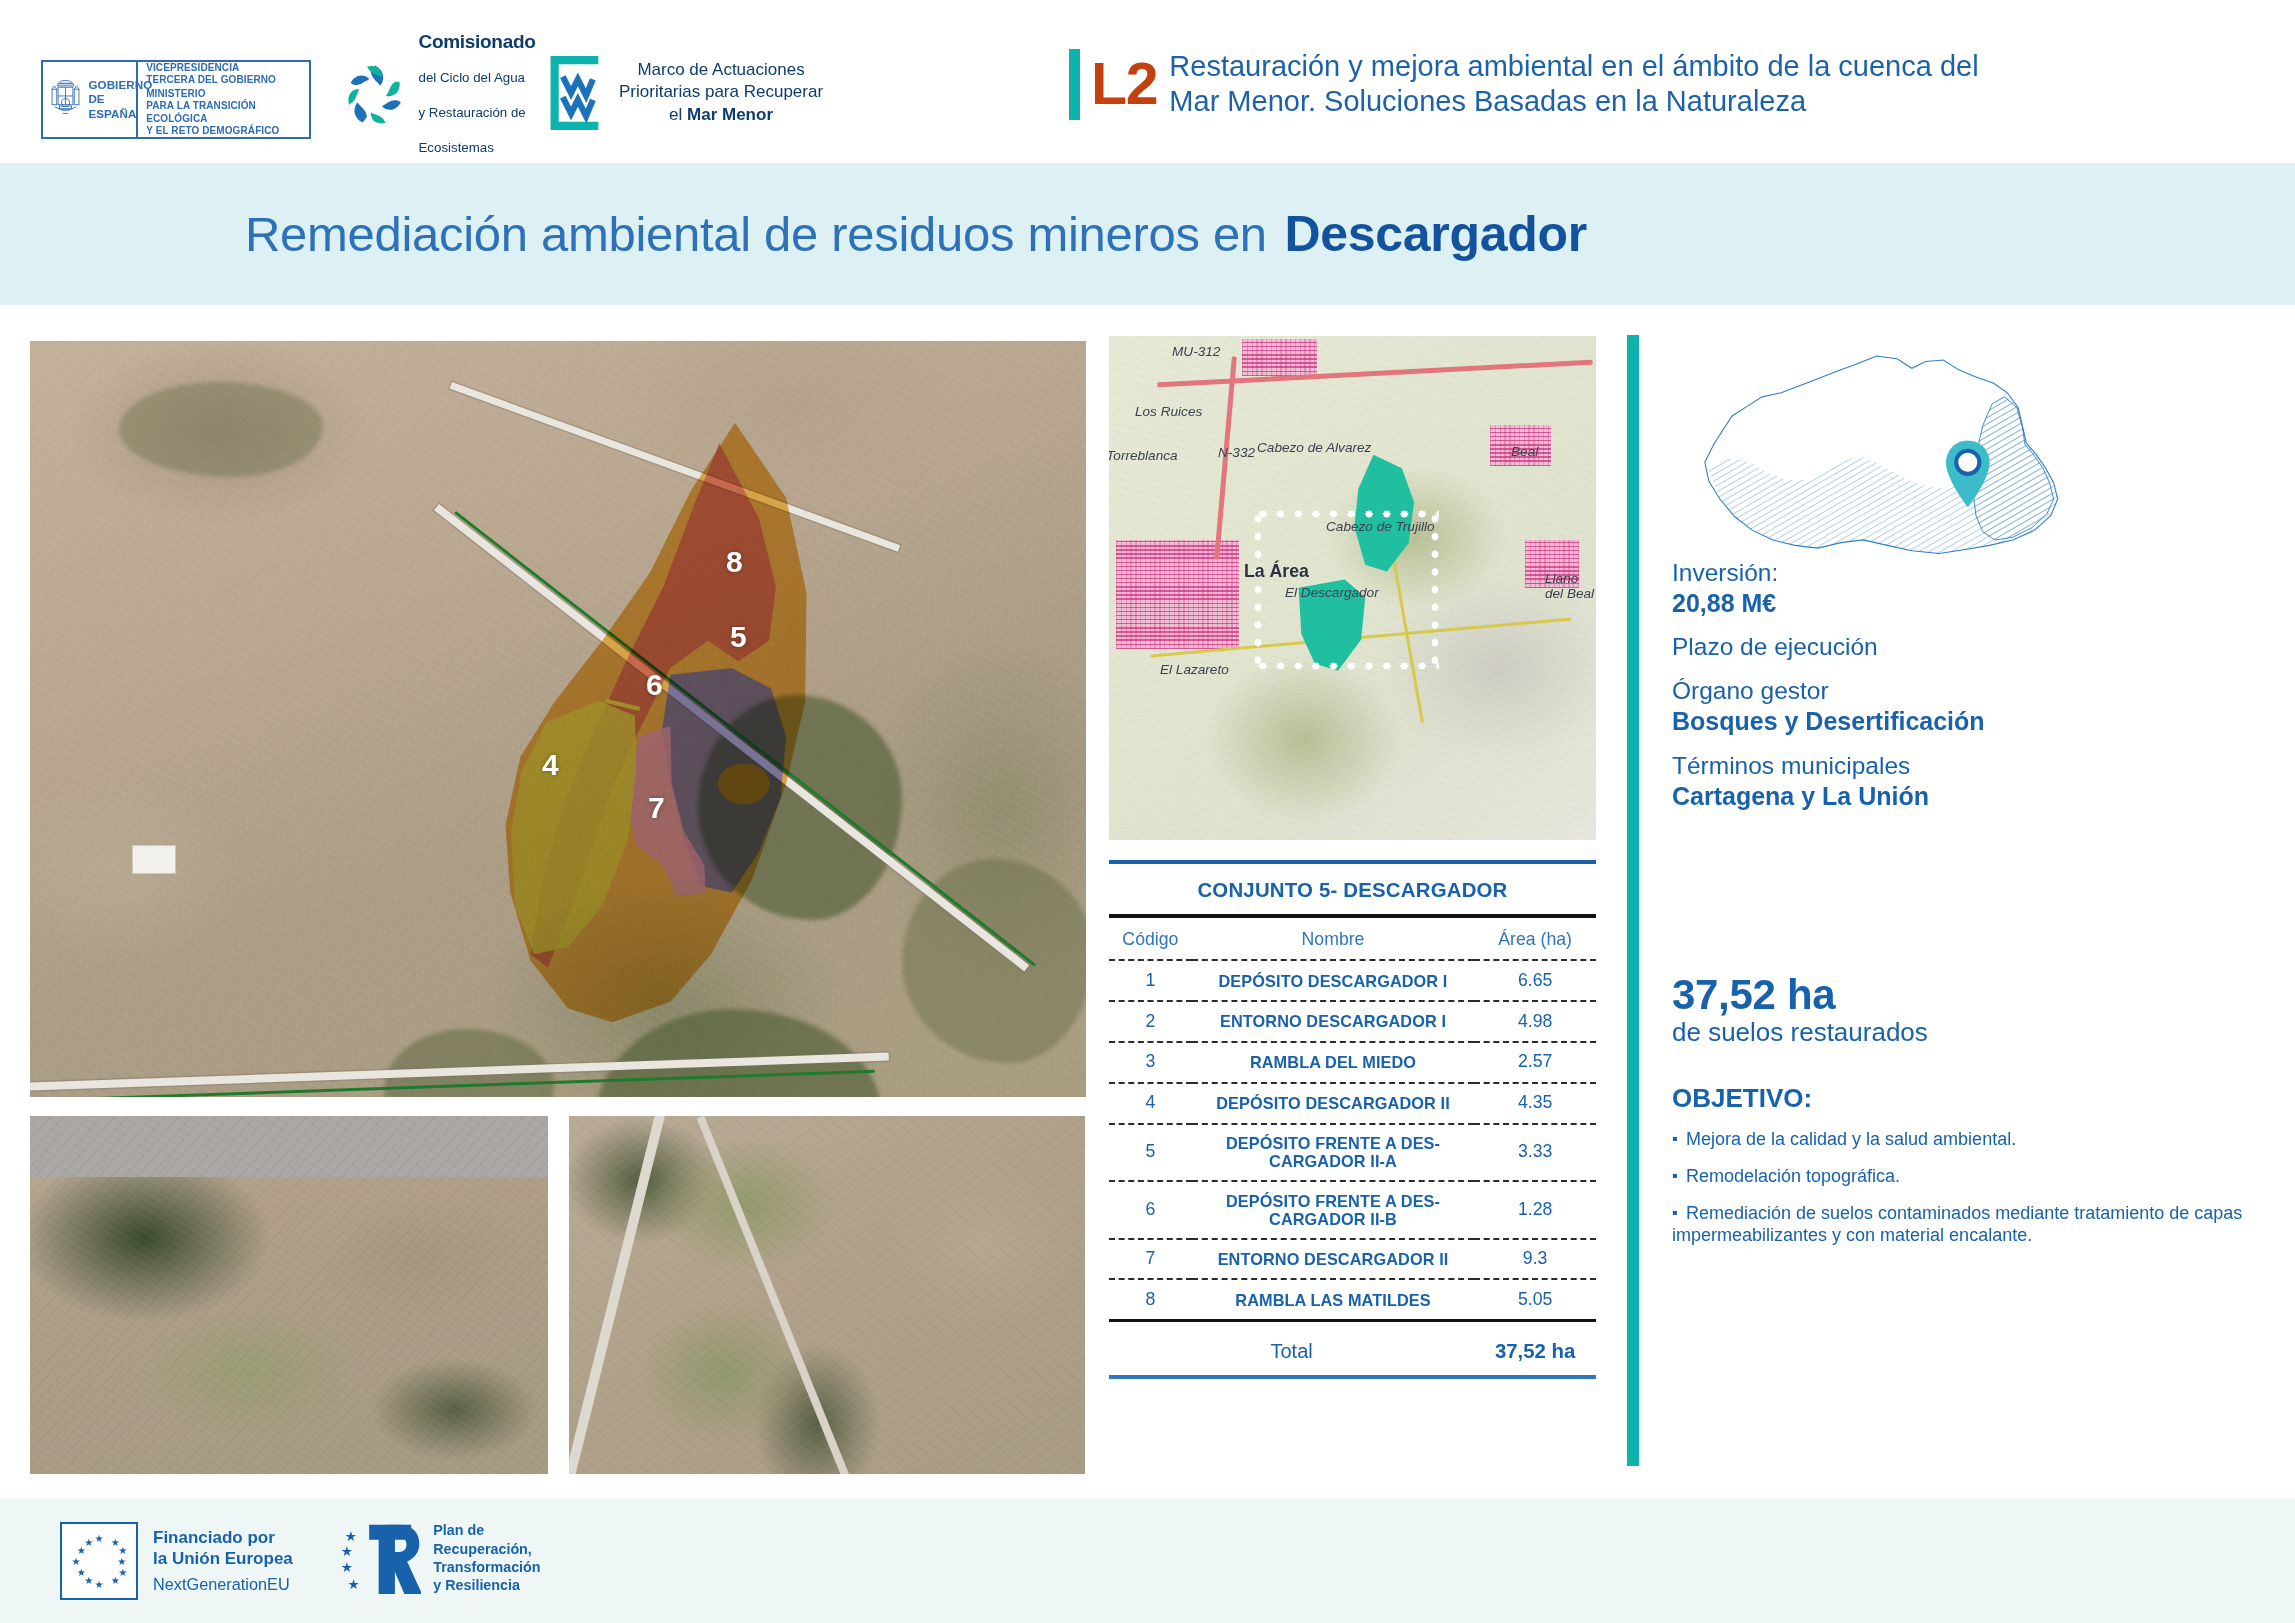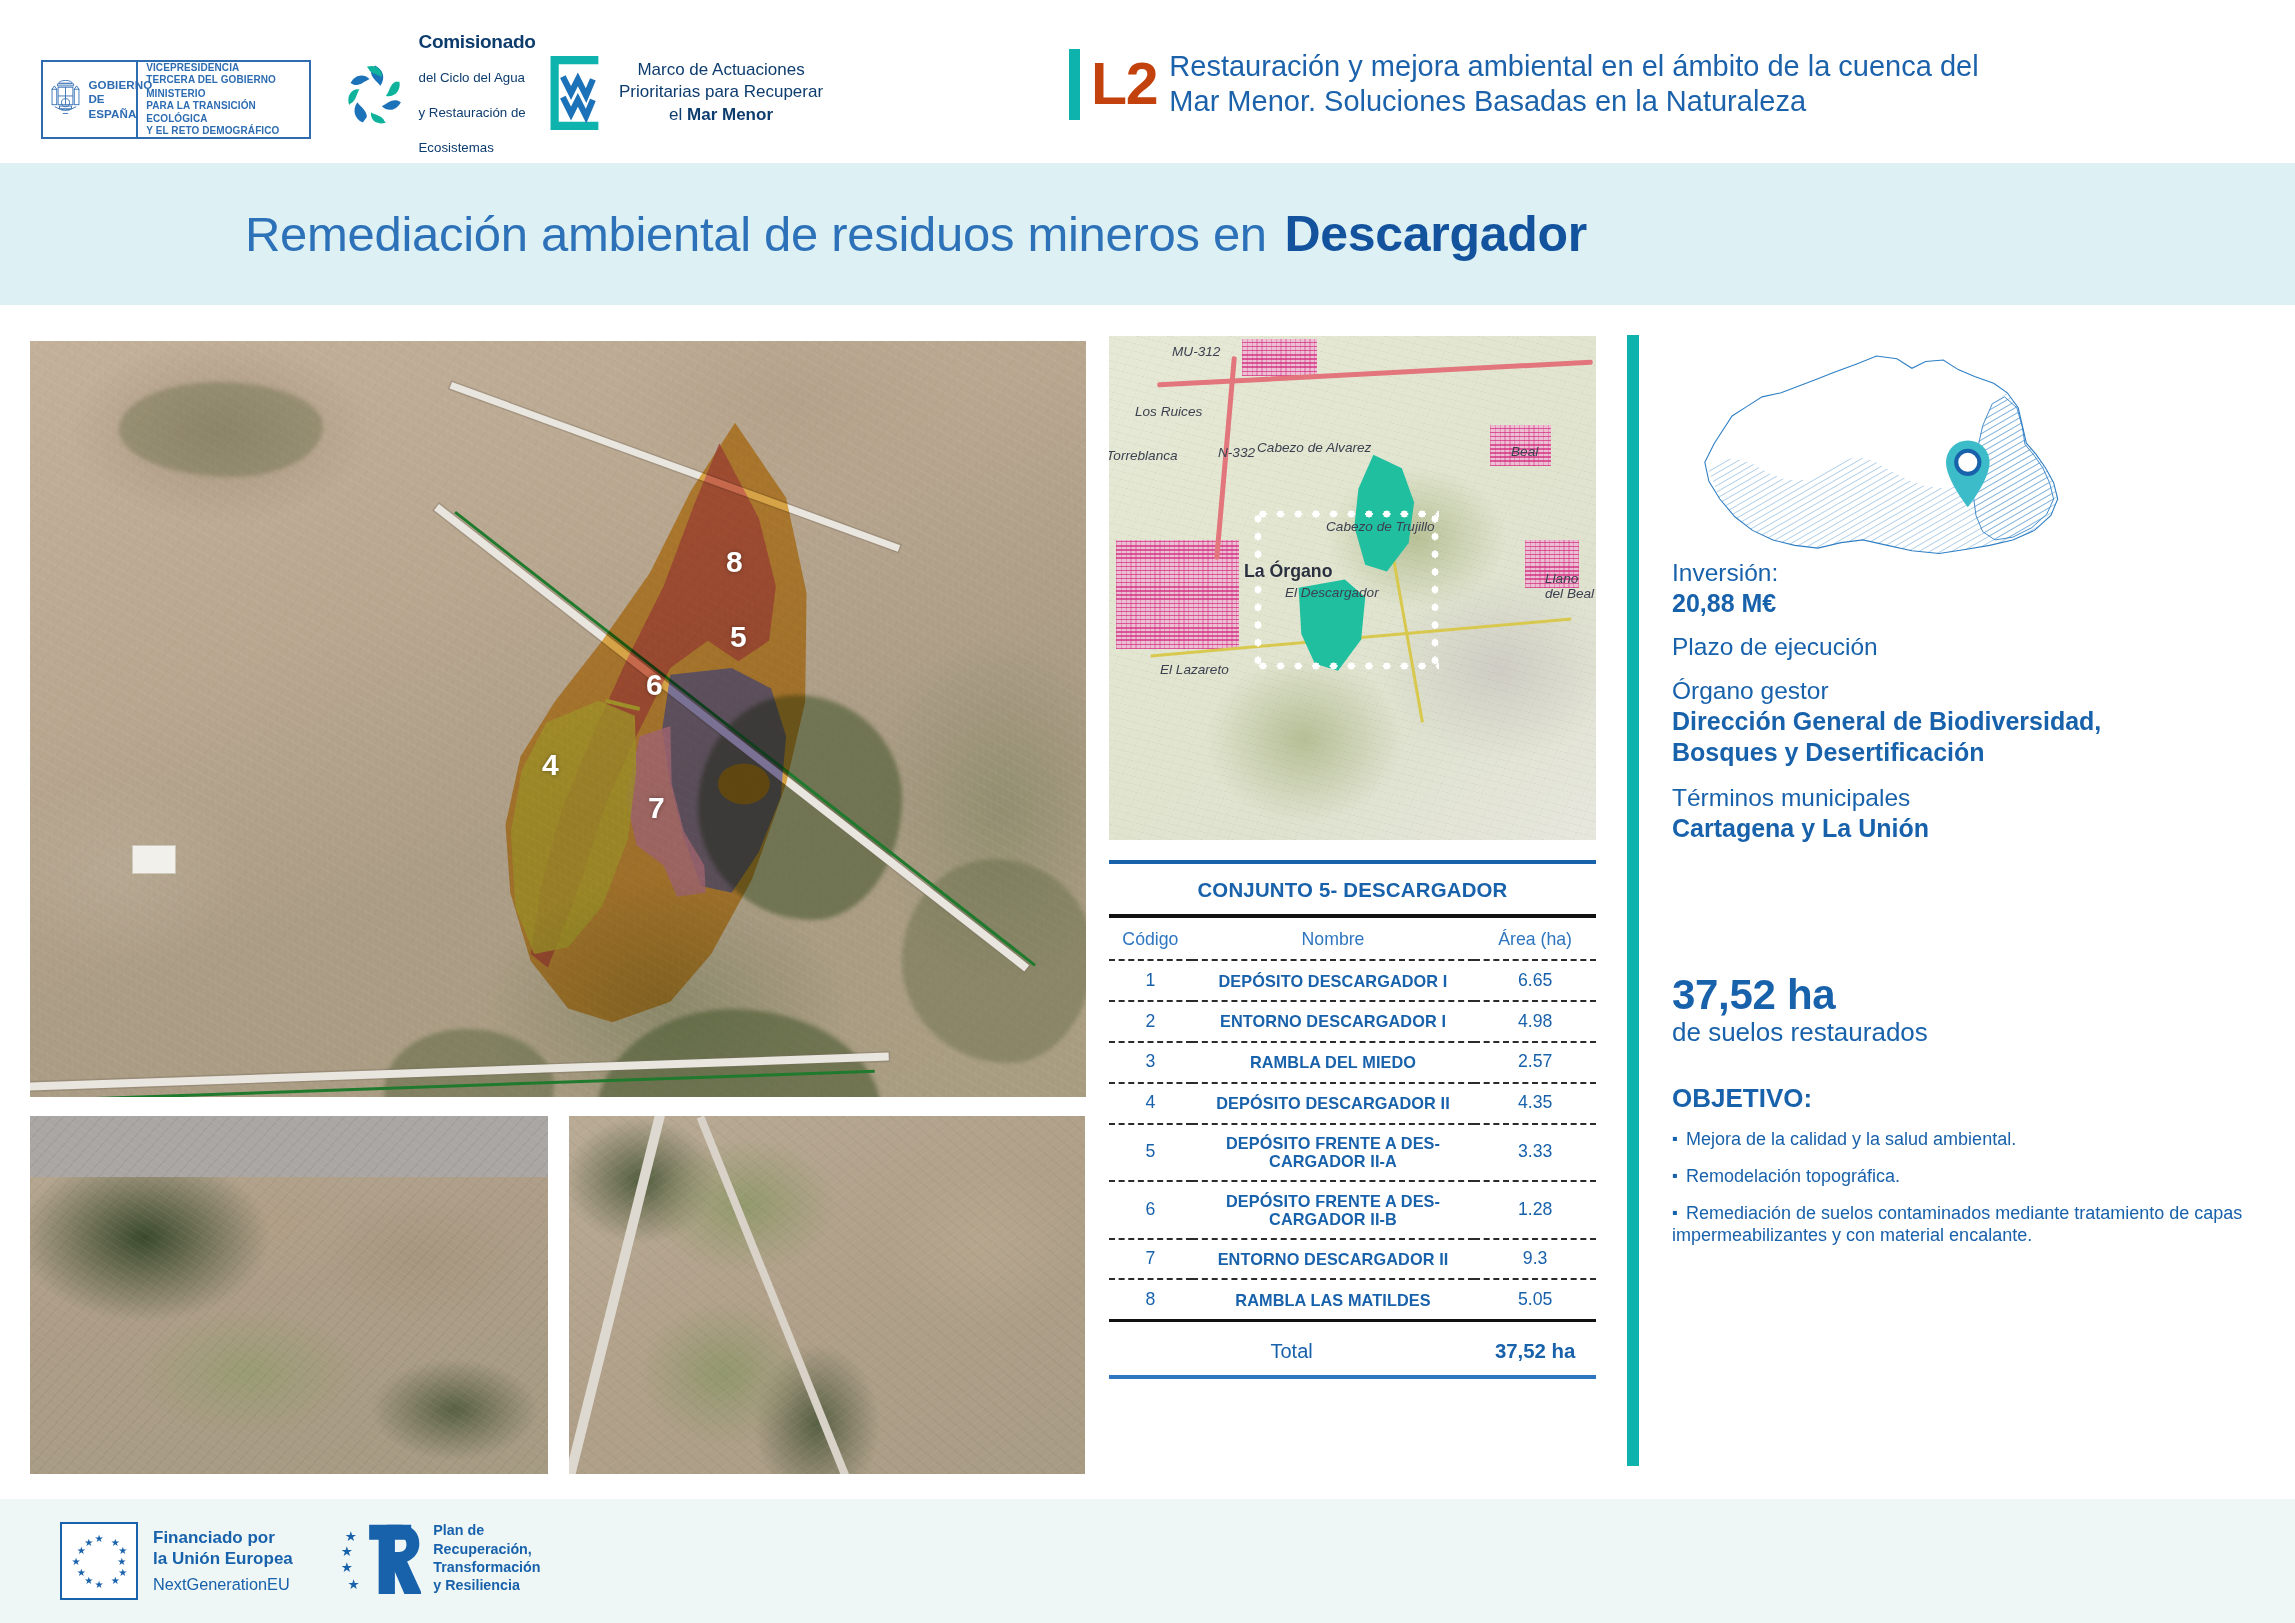--- a/index.html
+++ b/index.html
@@ -325,21 +325,21 @@
   </svg>
   <svg style="position:absolute;left:176px;top:238px;width:102px;height:109px;" viewBox="0 0 150 160" width="102" height="109">
     <path d="M20 20 L88 8 L118 34 L112 96 L78 142 L44 132 L24 88 Z" fill="#1fbfa0"></path>
   </svg>
 
   <div class="dotline" style="left:145px;top:174px;width:185px;height:8.2px;background-size:17.7px 8.2px;"></div>
   <div class="dotline" style="left:145px;top:326px;width:185px;height:8.2px;background-size:17.7px 8.2px;"></div>
   <div class="dotline" style="left:145px;top:174px;width:8.2px;height:160px;background-size:8.2px 17.7px;"></div>
   <div class="dotline" style="left:322px;top:174px;width:8.2px;height:160px;background-size:8.2px 17.7px;"></div>
 
-  <div class="loc-label big" style="left:135px;top:225px;">La Órgano</div>
+  <div class="loc-label big" style="left:135px;top:225px;">La Área</div>
   <div class="loc-label" style="left:26px;top:68px;">Los Ruices</div>
   <div class="loc-label" style="left:-2.7px;top:112px;">Torreblanca</div>
   <div class="loc-label" style="left:402px;top:108px;">Beal</div>
   <div class="loc-label" style="left:436px;top:235px;">Llano del Beal</div>
   <div class="loc-label" style="left:51px;top:326px;">El Lazareto</div>
   <div class="loc-label" style="left:148px;top:104px;">Cabezo de Alvarez</div>
   <div class="loc-label" style="left:217px;top:183px;">Cabezo de Trujillo</div>
   <div class="loc-label" style="left:176px;top:249px;">El Descargador</div>
   <div class="loc-label" style="left:63px;top:8.2px;">MU-312</div>
   <div class="loc-label" style="left:109px;top:109px;">N-332</div>
@@ -422,21 +422,20 @@
     <path d="M466 178 a32 32 0 1 0-64 0 c0 26 32 66 32 66 s32-40 32-66 z" fill="#3cbcc8"></path>
     <circle cx="434" cy="178" r="17" fill="#fff" stroke="#1861ab" stroke-width="6"></circle>
   </g>
 </svg>
 
 <div id="info">
   <div class="kv-l" style="margin-top:0;">Inversión:</div>
   <div class="kv-v">20,88 M€</div>
   <div class="kv-l">Plazo de ejecución</div>
   <div class="kv-l">Órgano gestor</div>
-  <div class="kv-v two">Dirección General de Biodiversidad,</div>
   <div class="kv-v two">Bosques y Desertificación</div>
   <div class="kv-l">Términos municipales</div>
   <div class="kv-v">Cartagena y La Unión</div>
 </div>
 
 <div id="big">
   <div class="num">37,52 ha</div>
   <div class="sub">de suelos restaurados</div>
 </div>
 

